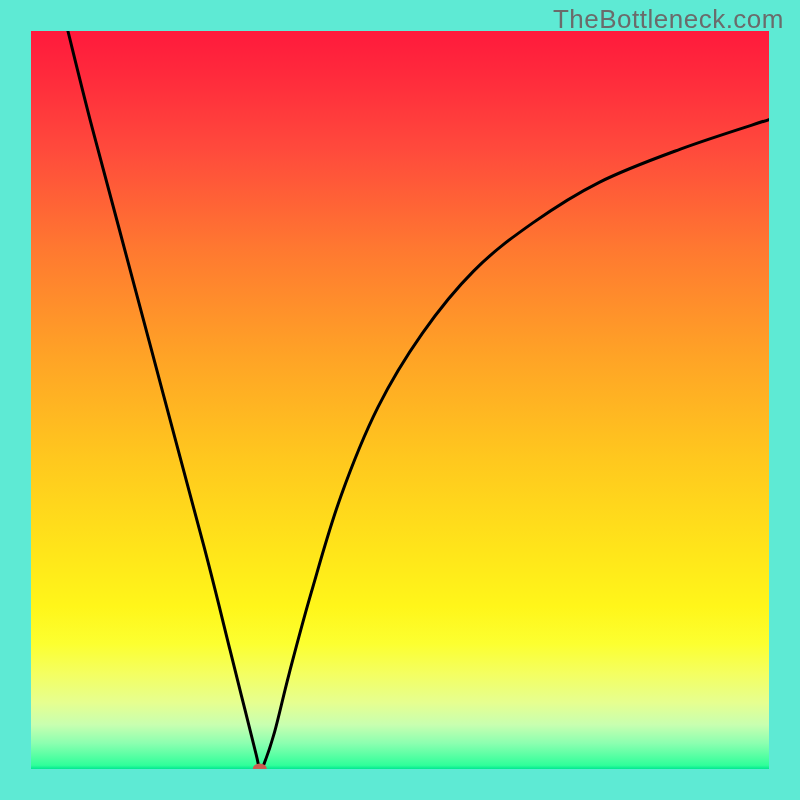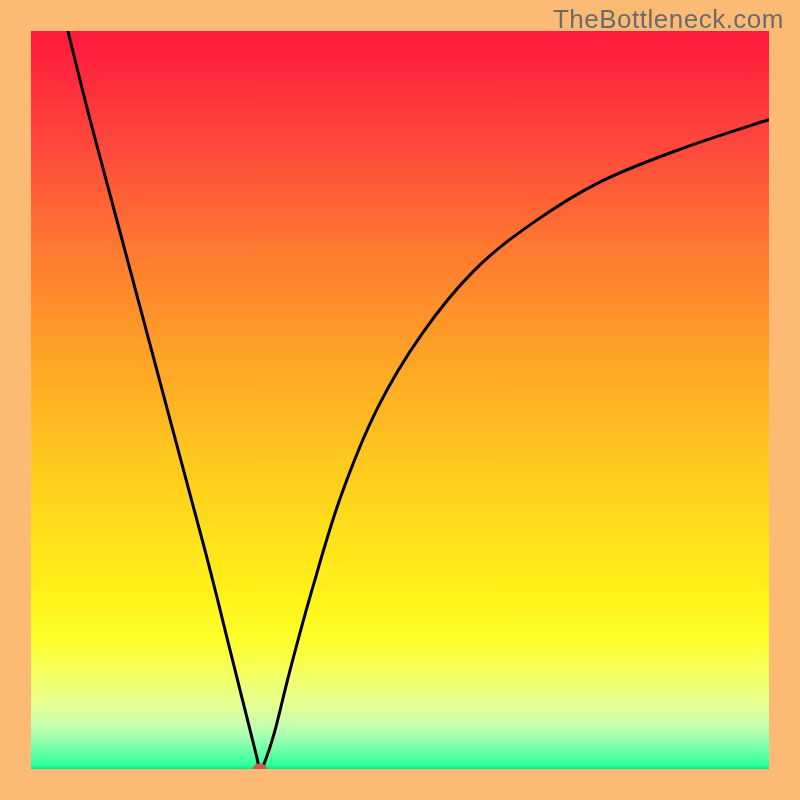--- a/index.html
+++ b/index.html
@@ -8,21 +8,21 @@
     width: 800px;
     height: 800px;
     background: #000;
     overflow: hidden;
     font-family: Arial, Helvetica, sans-serif;
   }
   .frame {
     position: relative;
     width: 800px;
     height: 800px;
-    background: #fdba74;
+    background: #5eead4;
   }
   .watermark {
     position: absolute;
     top: 4px;
     right: 16px;
     color: #6b6b6b;
     font-size: 26px;
     font-weight: 500;
     letter-spacing: 0.5px;
     z-index: 30;

